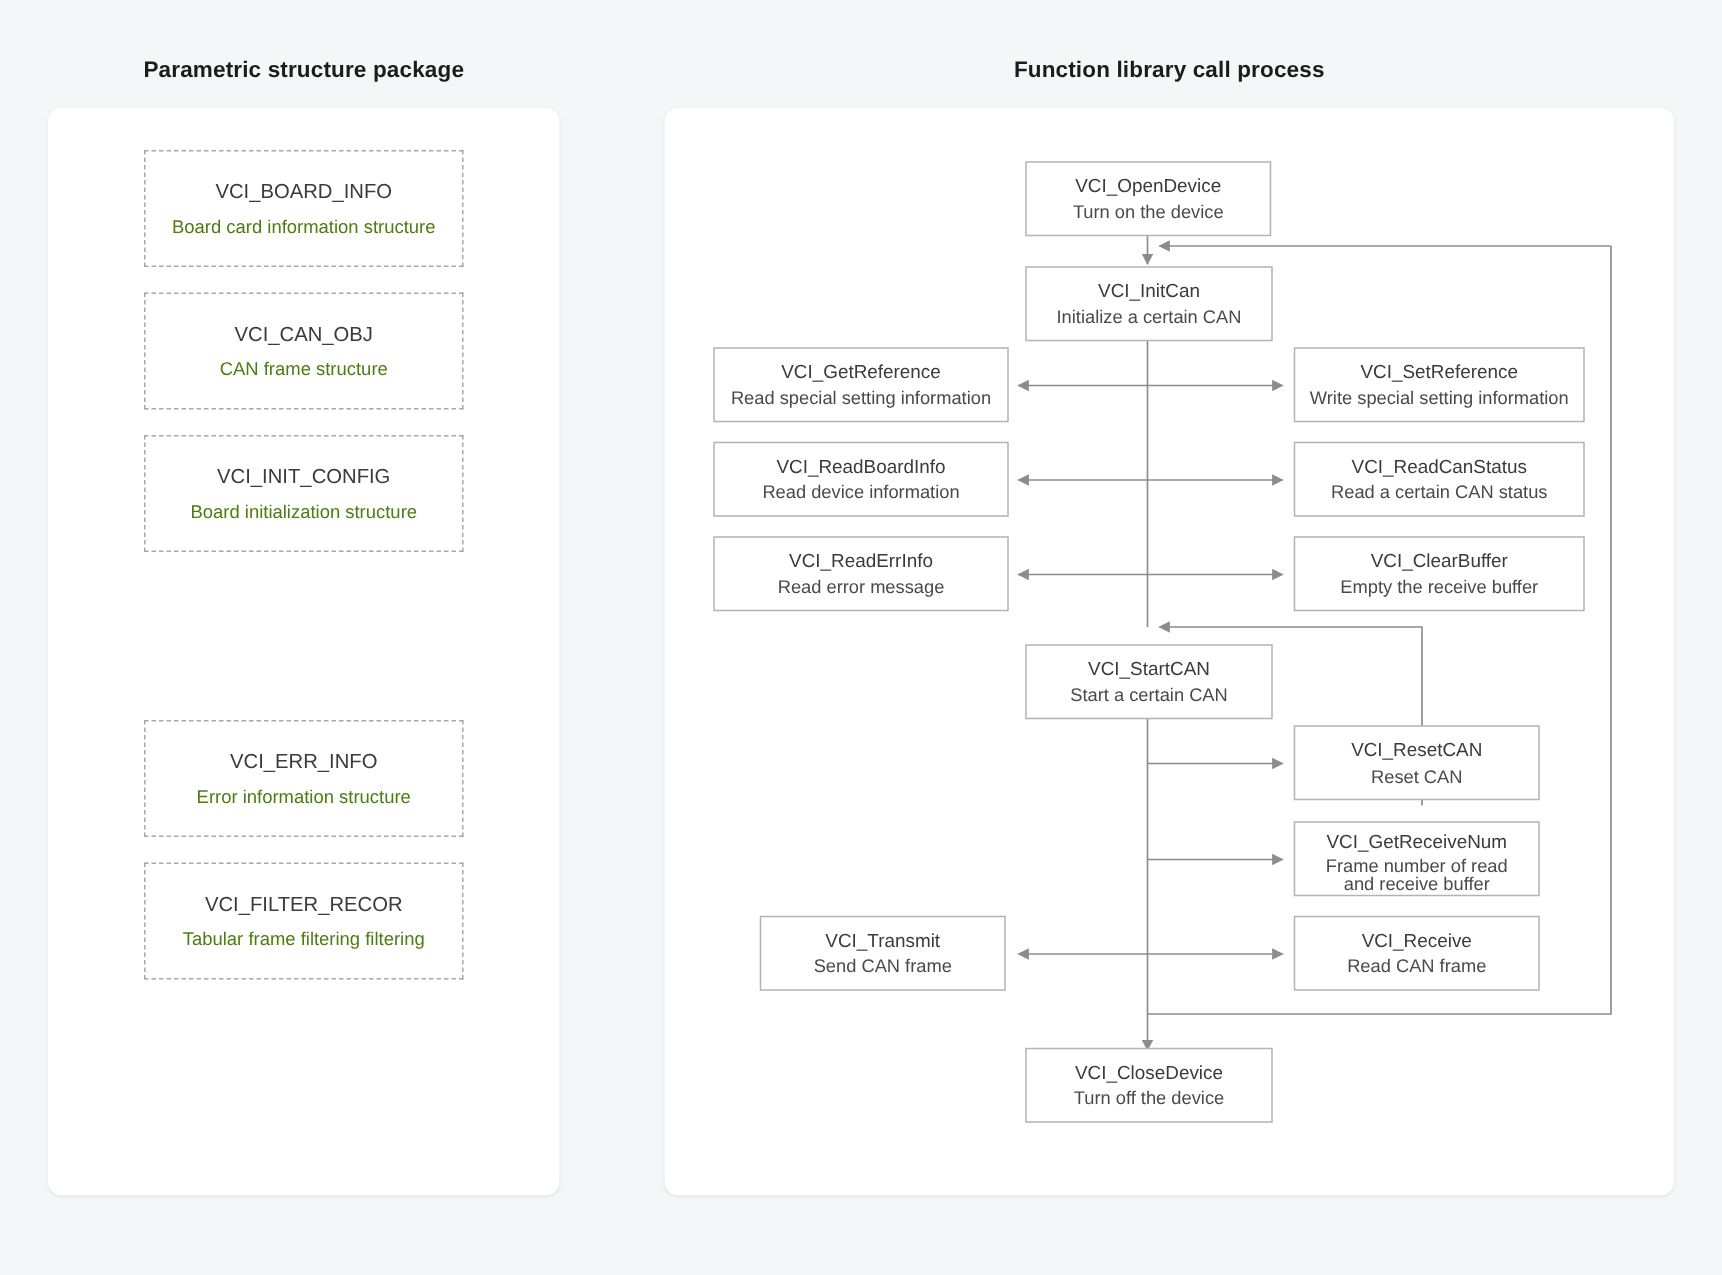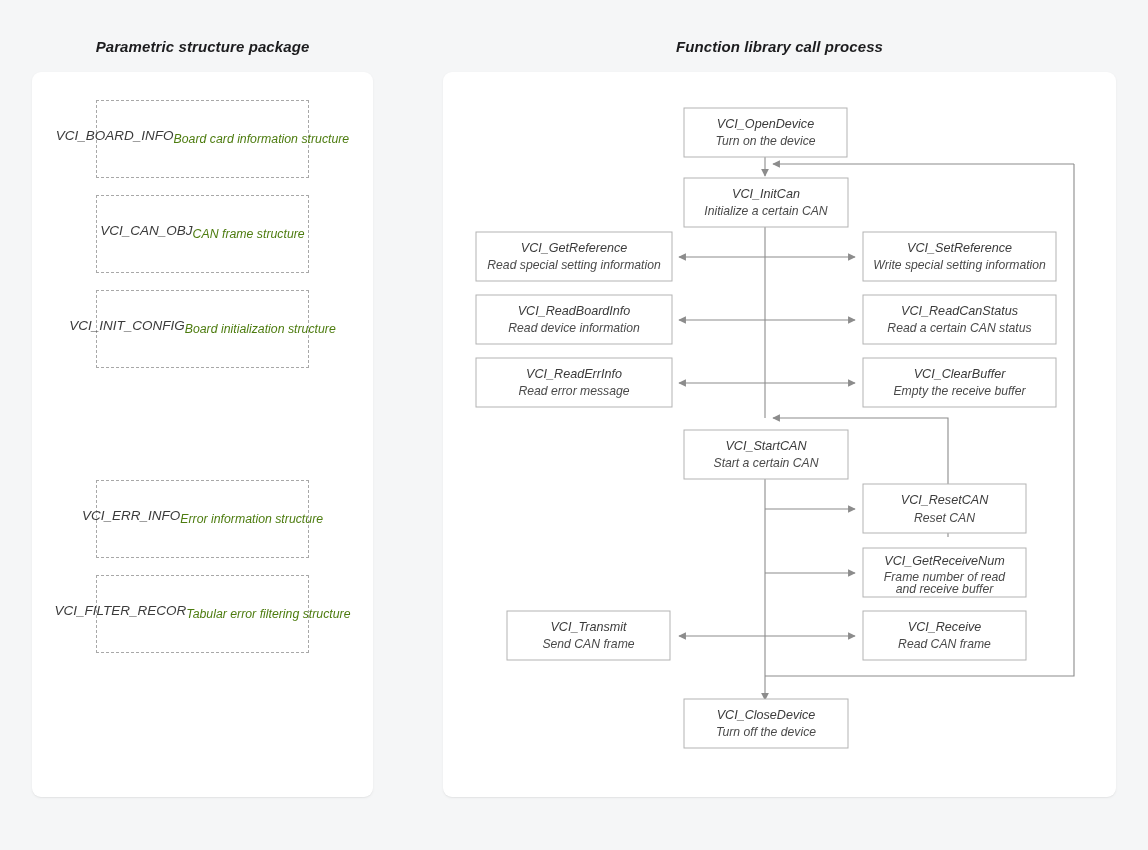--- a/index.html
+++ b/index.html
@@ -11,21 +11,20 @@
     height: 850px;
     background: #f5f6f7;
     font-family: "Liberation Sans", sans-serif;
     color: #333333;
     overflow: hidden;
   }
   .page {
     position: relative;
     width: 935px;
     height: 850px;
-    font-style: italic;
   }
   .panel-title {
     position: absolute;
     font-size: 15px;
     font-weight: bold;
     color: #1c1c1e;
     text-align: center;
     letter-spacing: 0.1px;
   }
   #title-left  { left: 32px;  top: 38px; width: 341px; }
@@ -42,21 +41,21 @@
 
   
   .struct-box {
     position: absolute;
     left: 64px;
     width: 213px;
     height: 78px;
     border: 1px dashed #a8a8a8;
     box-sizing: border-box;
     display: flex;
-    flex-direction: row;
+    flex-direction: column;
     align-items: center;
     justify-content: center;
   }
   .struct-name {
     font-size: 13.5px;
     color: #3b3b3b;
     line-height: 17px;
     margin-bottom: 7px;
     white-space: nowrap;
   }
@@ -119,21 +118,21 @@
     <div class="struct-box" style="top:123px">
       <div class="struct-name">VCI_CAN_OBJ</div>
       <div class="struct-desc">CAN frame structure</div>
     </div>
     <div class="struct-box" style="top:408px">
       <div class="struct-name">VCI_ERR_INFO</div>
       <div class="struct-desc">Error information structure</div>
     </div>
     <div class="struct-box" style="top:503px">
       <div class="struct-name">VCI_FILTER_RECOR</div>
-      <div class="struct-desc">Tabular error filtering structure</div>
+      <div class="struct-desc">Tabular frame filtering filtering</div>
     </div>
   </div>
 
   <div class="card" id="card-right"></div>
 
   <svg id="flow-svg" viewBox="0 0 673 725">
     <defs>
       <marker id="arrow" viewBox="0 0 10 10" refX="9" refY="5" markerWidth="7" markerHeight="7" orient="auto-start-reverse">
         <path d="M 0 0 L 10 5 L 0 10 z" fill="#8c8c8c"></path>
       </marker>

